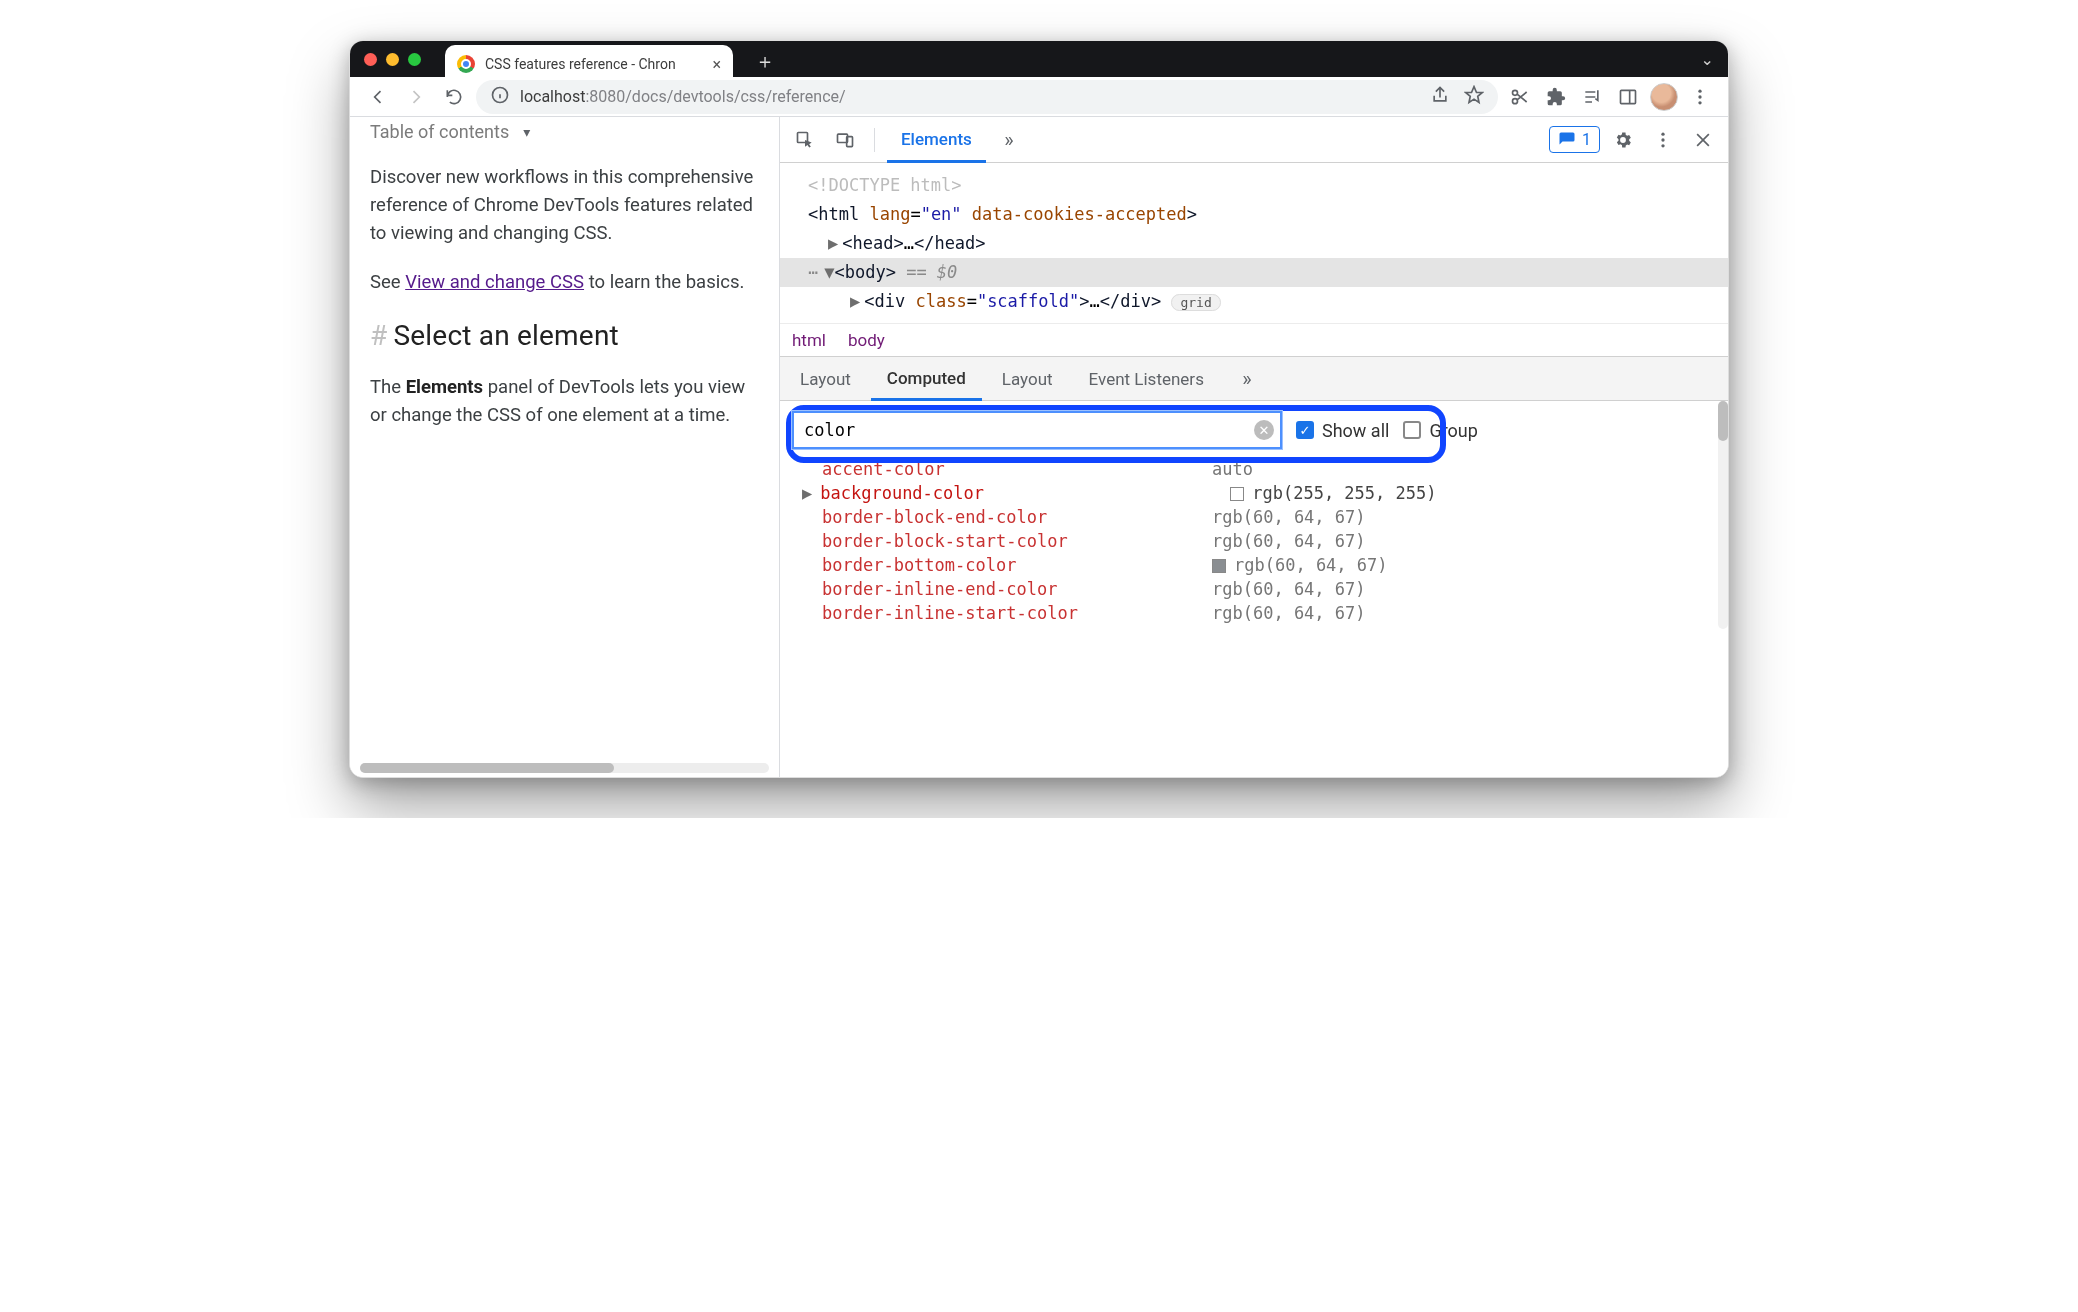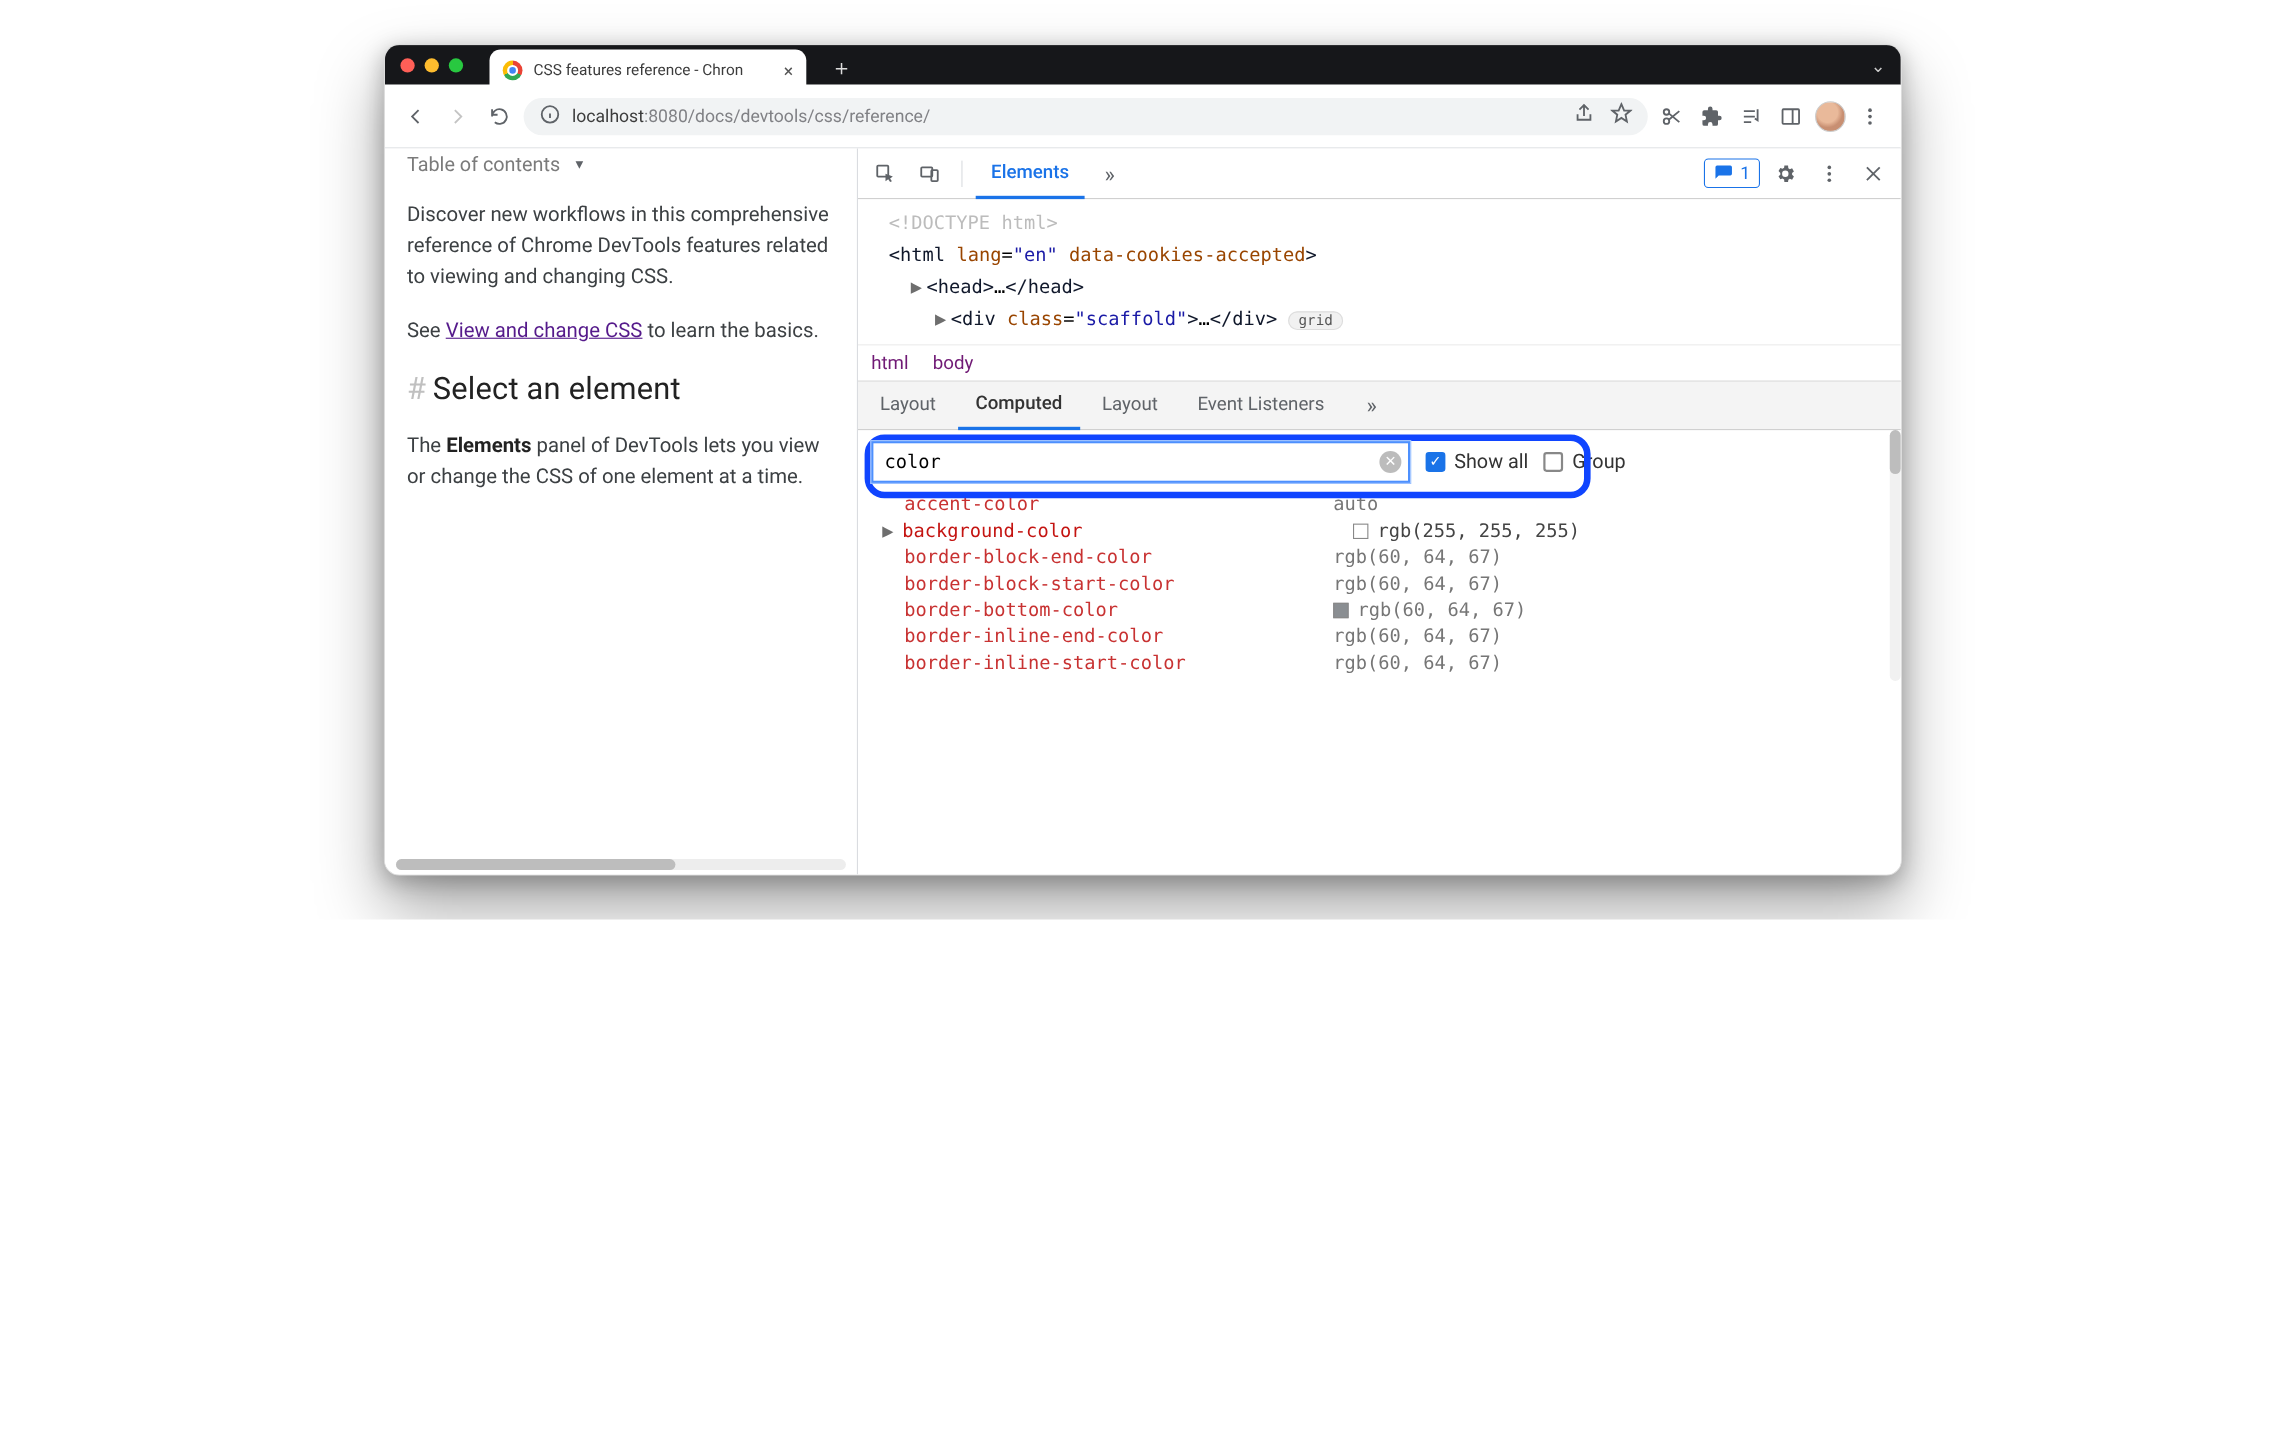--- a/index.html
+++ b/index.html
@@ -54,21 +54,21 @@
   }
   .chrome-logo::after{
     content:"";position:absolute;inset:4px;background:#4285f4;border-radius:50%;border:2px solid #fff;
   }
   .tab-title { flex:1; white-space:nowrap; overflow:hidden; text-overflow:ellipsis; }
   .tab-close { color:#555; font-size:16px; cursor:pointer; }
   .new-tab-btn { color:#ddd; font-size:20px; margin-left:12px; cursor:pointer; margin-top:4px; }
   .overflow-chevron { margin-left:auto; color:#ccc; font-size:16px; cursor:pointer; }
   
   .toolbar {
-    height: 58px;
+    height: 40px;
     display:flex;
     align-items:center;
     padding: 0 12px;
     gap: 6px;
     background:#fff;
     border-bottom:1px solid #dadce0;
   }
   .tb-btn {
     width:32px;height:32px;display:flex;align-items:center;justify-content:center;
     color:#5f6368;font-size:18px;border-radius:50%;cursor:pointer;
@@ -359,20 +359,21 @@
                 <line x1="19" y1="5" x2="5" y2="19"></line>
               </svg>
           </div>
         </div>
       </div>
 
       <div class="dom">
         <div class="dom-line ind1"><span class="dim">&lt;!DOCTYPE html&gt;</span></div>
         <div class="dom-line ind1"><span class="tag">&lt;html</span> <span class="attr">lang</span>=<span class="str">"en"</span> <span class="attr">data-cookies-accepted</span><span class="tag">&gt;</span></div>
         <div class="dom-line ind2"><span class="tri">▶</span><span class="tag">&lt;head&gt;</span>…<span class="tag">&lt;/head&gt;</span></div>
+        <div class="dom-line ind1 selected"><span class="dots">⋯</span><span class="sel-tri">▼</span><span class="tag">&lt;body&gt;</span><span class="gray"> == $0</span></div>
         <div class="dom-line ind3"><span class="tri">▶</span><span class="tag">&lt;div</span> <span class="attr">class</span>=<span class="str">"scaffold"</span><span class="tag">&gt;</span>…<span class="tag">&lt;/div&gt;</span> <span class="badge">grid</span></div>
       </div>
 
       <div class="breadcrumb">
         <span class="bc">html</span>
         <span class="bc">body</span>
       </div>
 
       <div class="subtabs">
         <div class="subtab">Layout</div>

